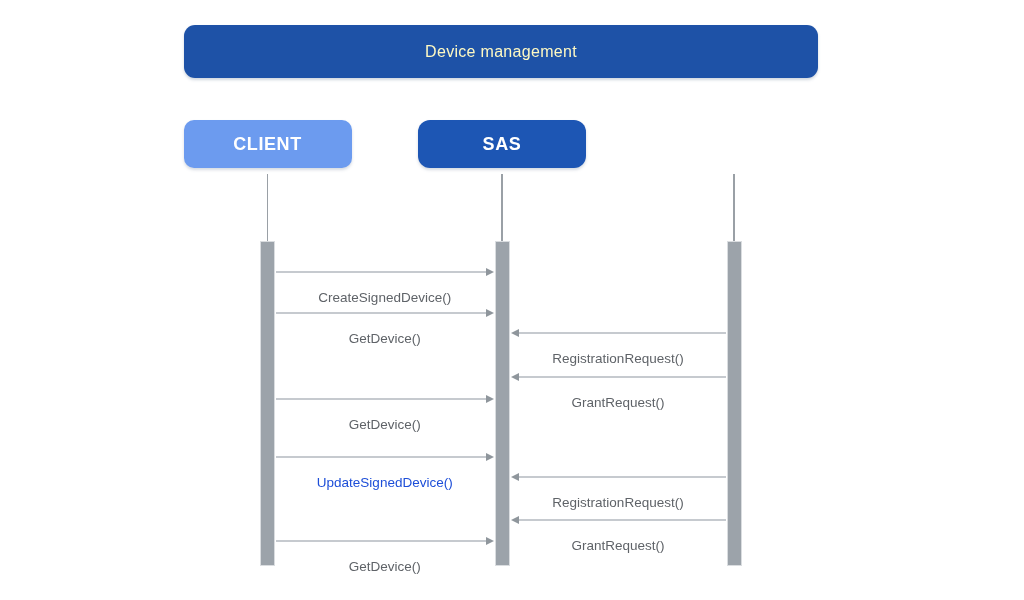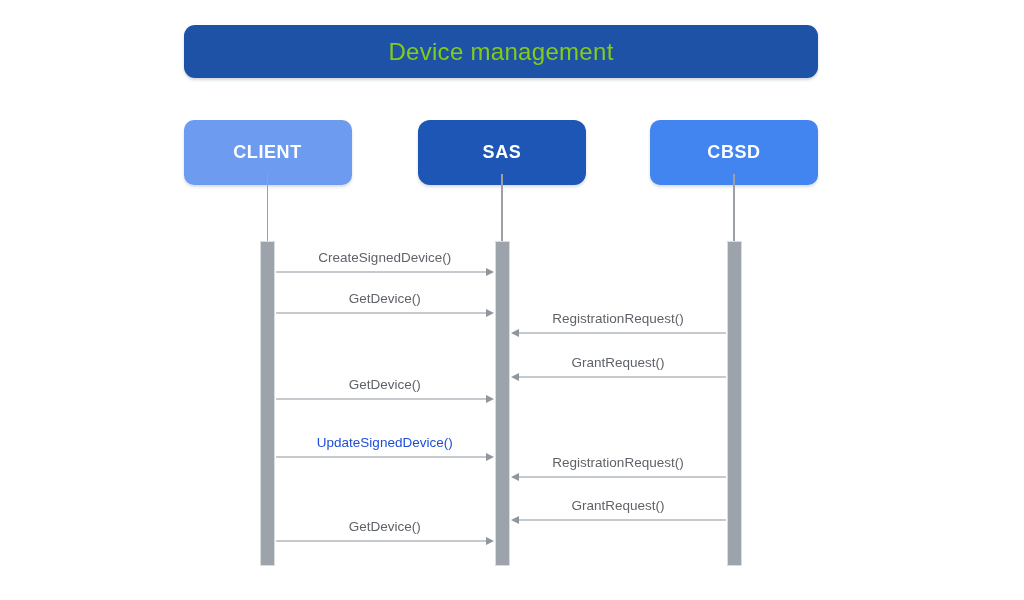--- a/index.html
+++ b/index.html
@@ -14,28 +14,28 @@
   }
   .title-bar {
     position: absolute;
     left: 184px; top: 25px;
     width: 634px; height: 53px;
     border-radius: 11px;
     display: flex; align-items: center; justify-content: center;
     box-shadow: 0 2px 3px rgba(90,110,140,0.28);
   }
   .title-text {
-    color: #84cc16;
-    font-size: 24px;
+    color: #fef9c3;
+    font-size: 16px;
     font-weight: 500;
     letter-spacing: 0.3px;
   }
   .actor-box {
     position: absolute;
-    width: 168px; height: 65px;
+    width: 168px; height: 48px;
     border-radius: 10px;
     display: flex; align-items: center; justify-content: center;
     color: #ffffff;
     font-size: 18px;
     font-weight: 700;
     letter-spacing: 0.6px;
     box-shadow: 0 2px 3px rgba(90,110,140,0.25);
   }
   .lifeline {
     position: absolute;
@@ -50,20 +50,21 @@
   .msg-line {
     position: absolute;
     height: 2px;
   }
   .msg-label {
     position: absolute;
     transform: translateX(-50%);
     white-space: nowrap;
     font-size: 13.5px;
     line-height: 16px;
+    margin-top: 40px;
   }
   .arrow-head {
     position: absolute;
     width: 0; height: 0;
     border-top: 4.5px solid transparent;
     border-bottom: 4.5px solid transparent;
   }
 </style>
 </head>
 <body>
@@ -76,23 +77,20 @@
 <div class="actor-box" style="left: 183.5px; top: 120px; background: rgb(108, 155, 239); color: rgb(255, 255, 255);">
       <span>CLIENT</span>
     </div>
     <div class="lifeline" style="left: 266.75px; top: 174px; height: 67px; background: rgb(154, 160, 166);"></div>
     <div class="activation-bar" style="left: 260px; top: 241px; height: 325px; background: rgb(156, 163, 170); border-color: rgb(218, 221, 224);"></div>
     <div class="actor-box" style="left: 418px; top: 120px; background: rgb(29, 86, 180); color: rgb(255, 255, 255); border-radius: 12px;">
       <span>SAS</span>
     </div>
     <div class="lifeline" style="left: 501.25px; top: 174px; height: 67px; background: rgb(154, 160, 166);"></div>
     <div class="activation-bar" style="left: 494.5px; top: 241px; height: 325px; background: rgb(156, 163, 170); border-color: rgb(218, 221, 224);"></div>
-    <div class="actor-box" style="left: 650px; top: 120px; background: rgb(66, 133, 240); color: rgb(255, 255, 255);">
-      <span>CBSD</span>
-    </div>
     <div class="lifeline" style="left: 733.25px; top: 174px; height: 67px; background: rgb(154, 160, 166);"></div>
     <div class="activation-bar" style="left: 726.5px; top: 241px; height: 325px; background: rgb(156, 163, 170); border-color: rgb(218, 221, 224);"></div>
     <div class="msg-line" style="top: 271px; background: rgb(198, 202, 207); width: 211.5px; left: 276px;"></div>
     <div class="arrow-head" style="top: 267.5px; left: 485.5px; border-left: 8px solid rgb(143, 150, 156);"></div>
     <div class="msg-label" style="left: 384.75px; top: 250px; color: rgb(95, 99, 104);">CreateSignedDevice()</div>
     <div class="msg-line" style="top: 312px; background: rgb(198, 202, 207); width: 211.5px; left: 276px;"></div>
     <div class="arrow-head" style="top: 308.5px; left: 485.5px; border-left: 8px solid rgb(143, 150, 156);"></div>
     <div class="msg-label" style="left: 384.75px; top: 291px; color: rgb(95, 99, 104);">GetDevice()</div>
     <div class="msg-line" style="top: 332px; background: rgb(198, 202, 207); width: 209px; left: 516.5px;"></div>
     <div class="arrow-head" style="top: 328.5px; left: 510.5px; border-right: 8px solid rgb(143, 150, 156);"></div>

